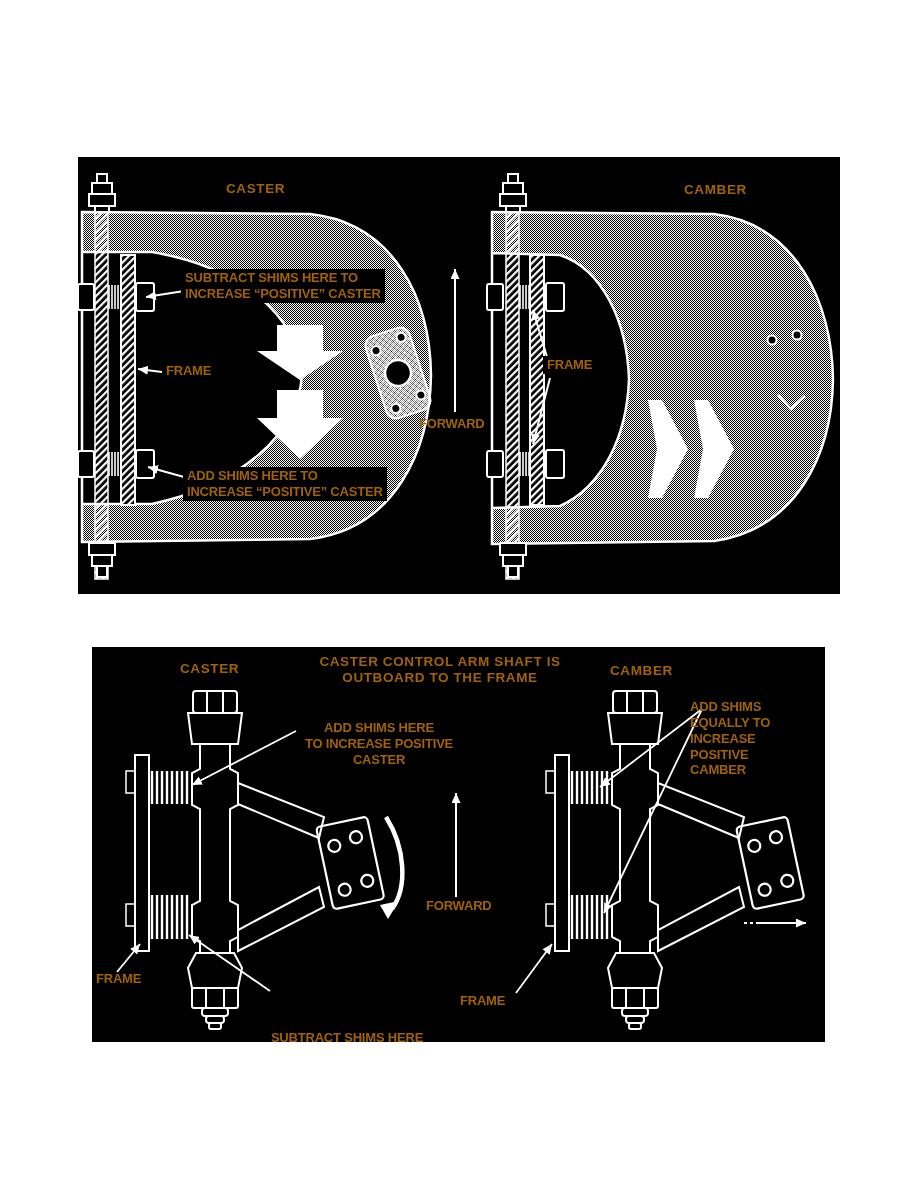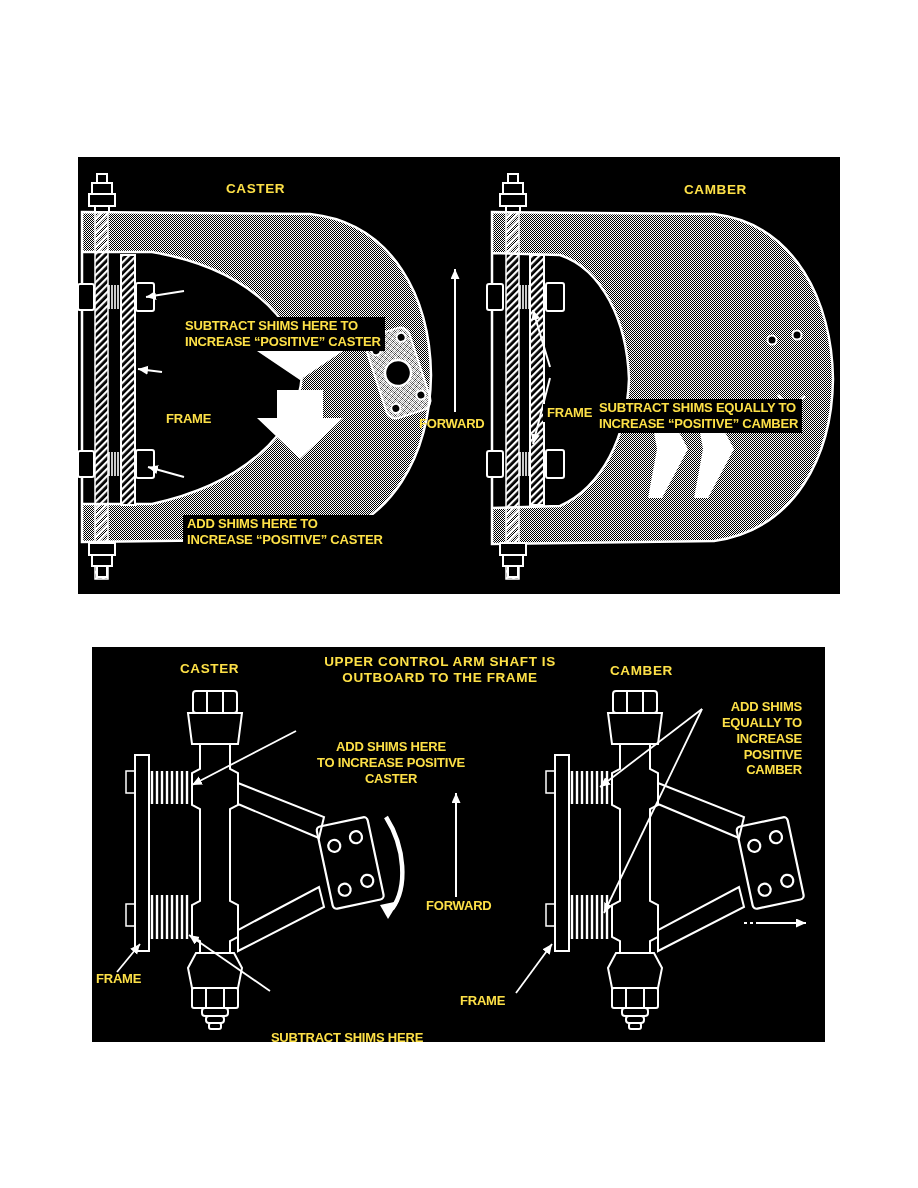--- a/index.html
+++ b/index.html
@@ -1,25 +1,25 @@
 <!DOCTYPE html>
 <html><head>
 <meta charset="utf-8">
 <style>
   html,body{margin:0;padding:0;background:#ffffff;}
   #page{position:relative;width:918px;height:1188px;background:#ffffff;overflow:hidden;
         font-family:"Liberation Sans",sans-serif;}
   .panel{position:absolute;background:#000000;overflow:hidden;}
   .panel svg{position:absolute;left:0;top:0;}
-  .lbl{position:absolute;color:#fde047;font-weight:bold;font-size:13px;line-height:1.22;
+  .lbl{position:absolute;color:#a16207;font-weight:bold;font-size:13px;line-height:1.22;
        white-space:pre-line;letter-spacing:-0.2px;z-index:5;}
-  .boxed{background:#000000;padding:1px 4px;margin-top:48px;}
+  .boxed{background:#000000;padding:1px 4px;}
   .ttl{font-size:13.5px;letter-spacing:0.6px;}
   .center{text-align:center;}
-  .right{text-align:right;}
+  .right{text-align:left;}
 </style>
 </head>
 <body>
 
 <div id="page">
 
   <div class="panel" style="left:78px;top:157px;width:762px;height:437px;">
     <svg width="762" height="437" viewBox="0 0 762 437">
       <defs>
         <pattern id="dit1" width="2" height="2" patternUnits="userSpaceOnUse">
@@ -154,22 +154,20 @@
 
     <div class="lbl ttl" style="left:148px;top:24px;">CASTER</div>
     <div class="lbl ttl" style="left:606px;top:25px;">CAMBER</div>
     <div class="lbl boxed" style="left:103px;top:112px;">SUBTRACT SHIMS HERE TO
 INCREASE “POSITIVE” CASTER</div>
     <div class="lbl boxed" style="left:84px;top:205px;">FRAME</div>
     <div class="lbl boxed" style="left:105px;top:310px;">ADD SHIMS HERE TO
 INCREASE “POSITIVE” CASTER</div>
     <div class="lbl" style="left:341px;top:259px;">FORWARD</div>
     <div class="lbl boxed" style="left:465px;top:199px;">FRAME</div>
-    <div class="lbl boxed" style="left:517px;top:194px;">SUBTRACT SHIMS EQUALLY TO
-INCREASE “POSITIVE” CAMBER</div>
   </div>
 
   <div class="panel" style="left:92px;top:647px;width:733px;height:395px;">
     <svg width="733" height="395" viewBox="0 0 733 395">
       <defs>
         <marker id="ah2" markerUnits="userSpaceOnUse" markerWidth="12" markerHeight="10" refX="10" refY="4.5" orient="auto">
           <polygon points="0,0 10,4.5 0,9" fill="#ffffff"></polygon>
         </marker>
       </defs>
 
@@ -297,25 +295,25 @@
           <line x1="666" y1="276" x2="714" y2="276" stroke-width="2" marker-end="url(#ah2)"></line>
         </g>
         <g stroke-width="1.8">
           <line x1="610" y1="62" x2="508" y2="140" marker-end="url(#ah2)"></line>
           <line x1="610" y1="62" x2="512" y2="266" marker-end="url(#ah2)"></line>
           <line x1="424" y1="346" x2="460" y2="297" marker-end="url(#ah2)"></line>
         </g>
       </g>
     </svg>
 
-    <div class="lbl ttl center" style="left:198px;top:7px;width:300px;">UPPER CONTROL ARM SHAFT IS
+    <div class="lbl ttl center" style="left:198px;top:7px;width:300px;">CASTER CONTROL ARM SHAFT IS
 OUTBOARD TO THE FRAME</div>
     <div class="lbl ttl" style="left:88px;top:14px;">CASTER</div>
     <div class="lbl ttl" style="left:518px;top:16px;">CAMBER</div>
-    <div class="lbl center" style="left:216px;top:73px;width:166px;margin-top:19px;">ADD SHIMS HERE
+    <div class="lbl center" style="left:204px;top:73px;width:166px;">ADD SHIMS HERE
 TO INCREASE POSITIVE
 CASTER</div>
     <div class="lbl" style="left:334px;top:251px;">FORWARD</div>
     <div class="lbl" style="left:4px;top:324px;">FRAME</div>
     <div class="lbl center" style="left:172px;top:339px;width:166px;margin-top:44px;">SUBTRACT SHIMS HERE
 TO INCREASE POSITIVE
 CASTER</div>
     <div class="lbl right" style="left:598px;top:52px;width:112px;">ADD SHIMS
 EQUALLY TO
 INCREASE

